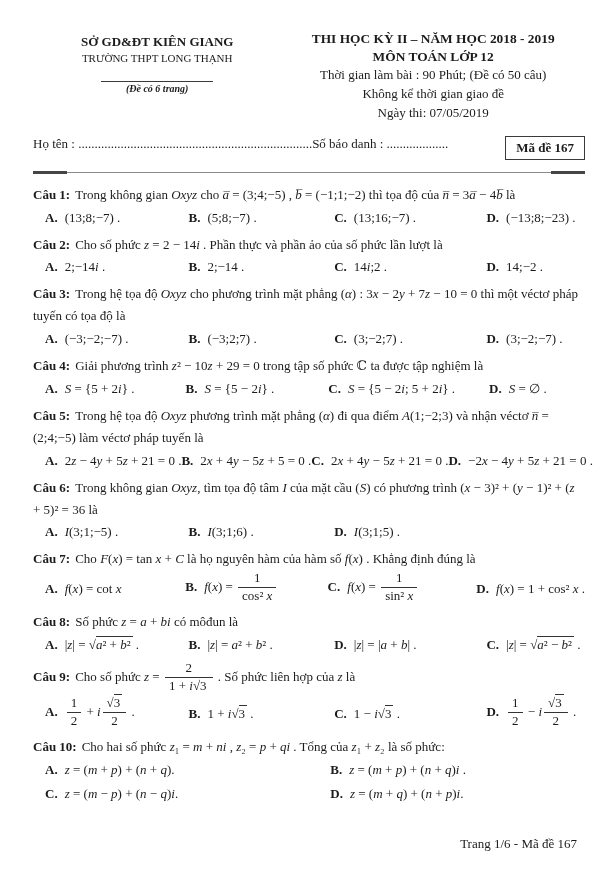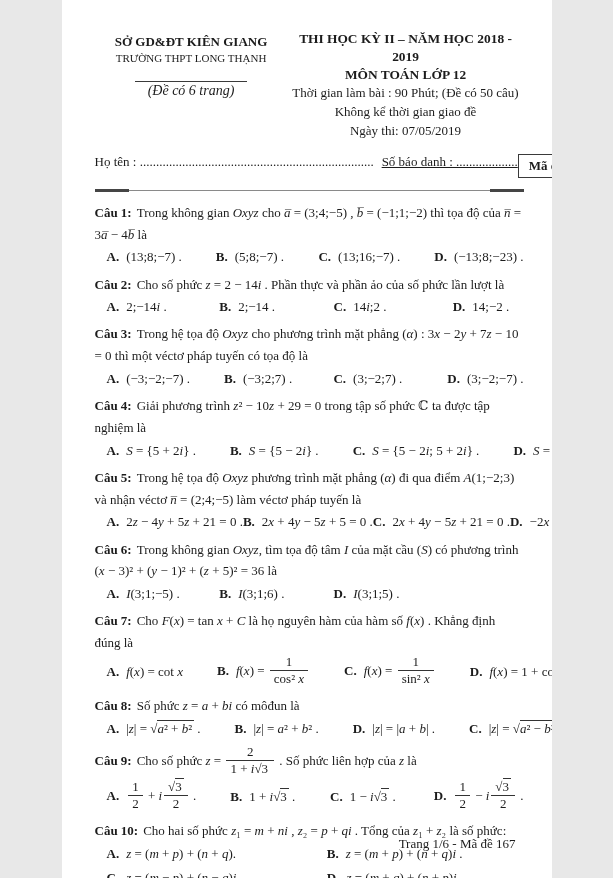--- a/index.html
+++ b/index.html
@@ -1,35 +1,35 @@
 <!DOCTYPE html>
 <html lang="vi"><head>
 <meta charset="utf-8">
 <style>
   html,body{margin:0;padding:0;background:#e8e8e8;}
   .page{
-    width:490px;height:878px;box-sizing:border-box;position:relative;
+    width:613px;height:878px;box-sizing:border-box;position:relative;
     margin:0 auto;background:#ffffff;overflow:hidden;
     padding:30px 28px 0 33px;
     font-family:"Liberation Serif","DejaVu Serif",serif;
     font-size:13px;color:#1c1c1c;
   }
   
   .hdr{display:flex;}
   .hdr-left{width:45%;text-align:center;padding-top:4px;}
   .hdr-right{width:55%;text-align:center;}
   .org1{font-weight:bold;font-size:13px;line-height:1.3;}
   .org2{font-size:11px;line-height:1.3;}
   .hdr-sep{width:112px;border-top:1.2px solid #3a3a3a;margin:16px auto 1px;}
-  .pages-note{font-style:italic;font-size:14px;}
+  .pages-note{font-style:italic;font-size:10px;font-weight:bold;}
   .t1,.t2{font-weight:bold;font-size:13.4px;line-height:1.35;}
   .meta{font-size:13px;line-height:1.45;}
   .name-row{display:flex;margin-top:13px;}
   .name-label{white-space:nowrap;}
-  .sbd-label{white-space:nowrap;margin-left:8px;text-decoration:underline;}
+  .sbd-label{white-space:nowrap;margin-left:0;}
   .code-box{margin-left:auto;border:1.4px solid #3a3a3a;padding:3px 10px;font-weight:bold;white-space:nowrap;}
   .rule{display:flex;align-items:center;margin-top:11px;}
   .rule .cap{width:34px;height:3px;background:#454545;}
   .rule .mid{flex:1;height:1.2px;background:#8a8a8a;}
   
   .qs{margin-top:10px;}
   .q{margin-bottom:6px;}
   .stem{line-height:1.68;}
   .ql{font-weight:bold;margin-right:5px;}
   .opts{margin-top:1px;padding-left:12px;line-height:1.62;}

